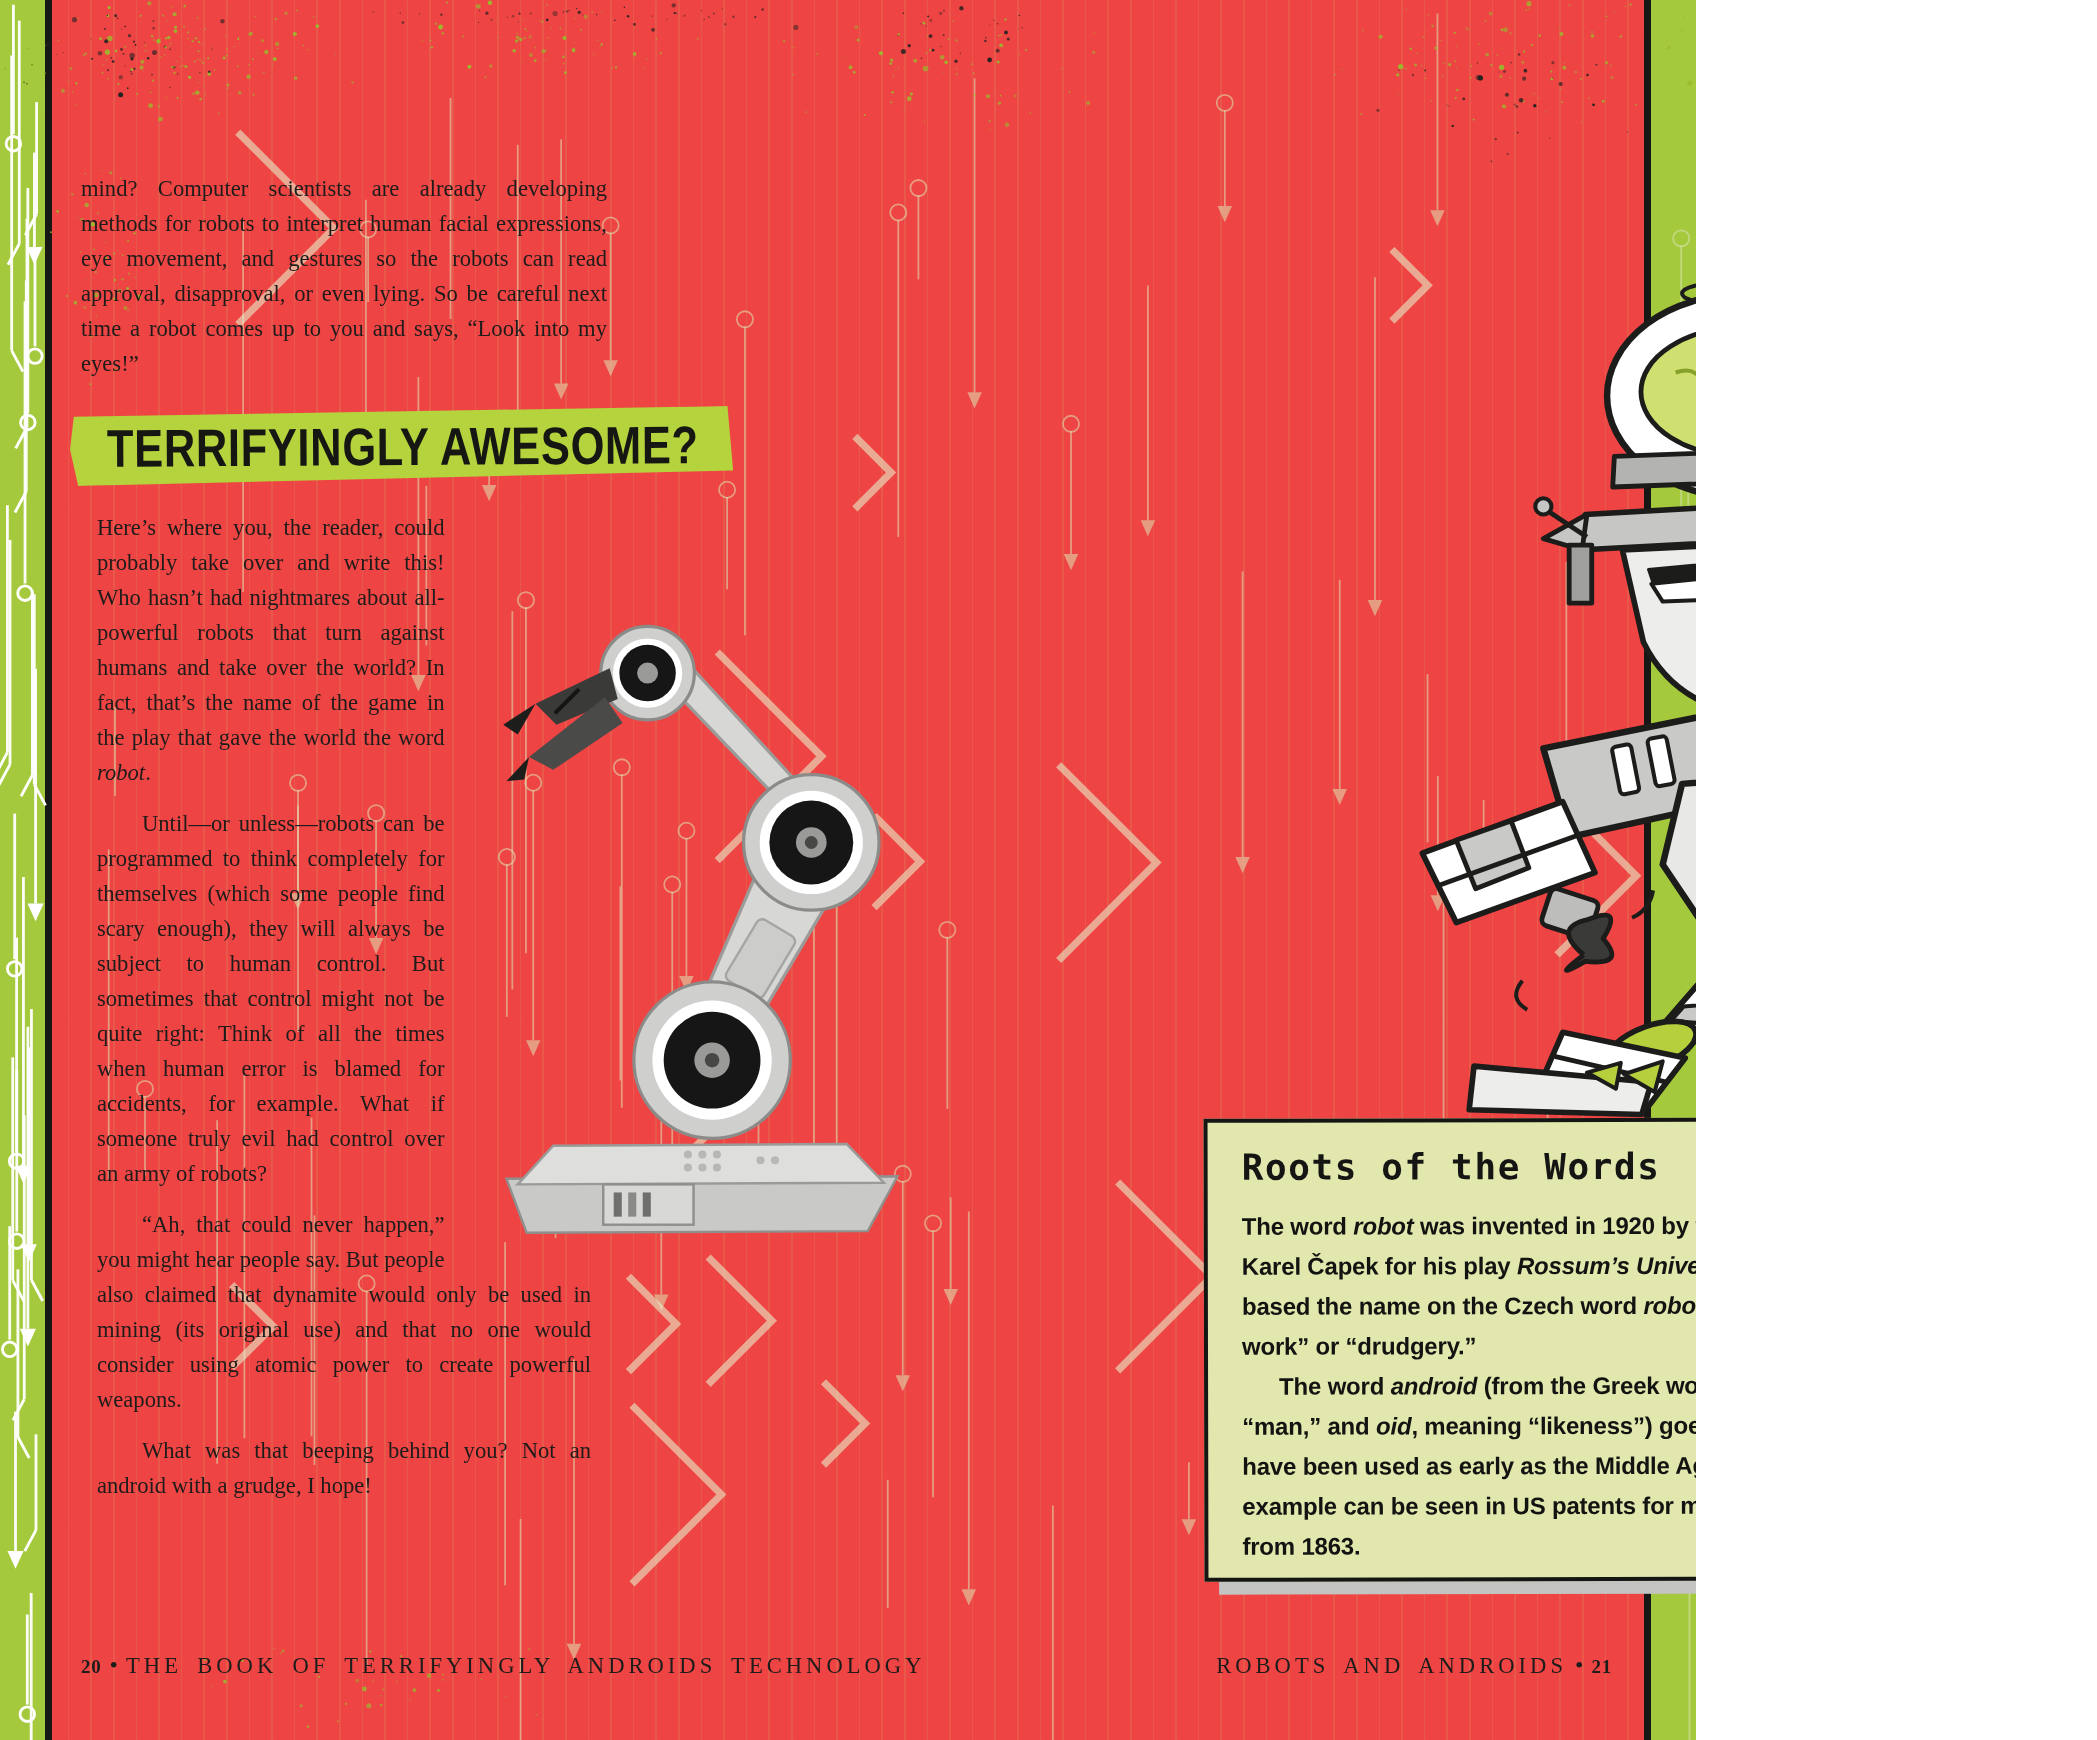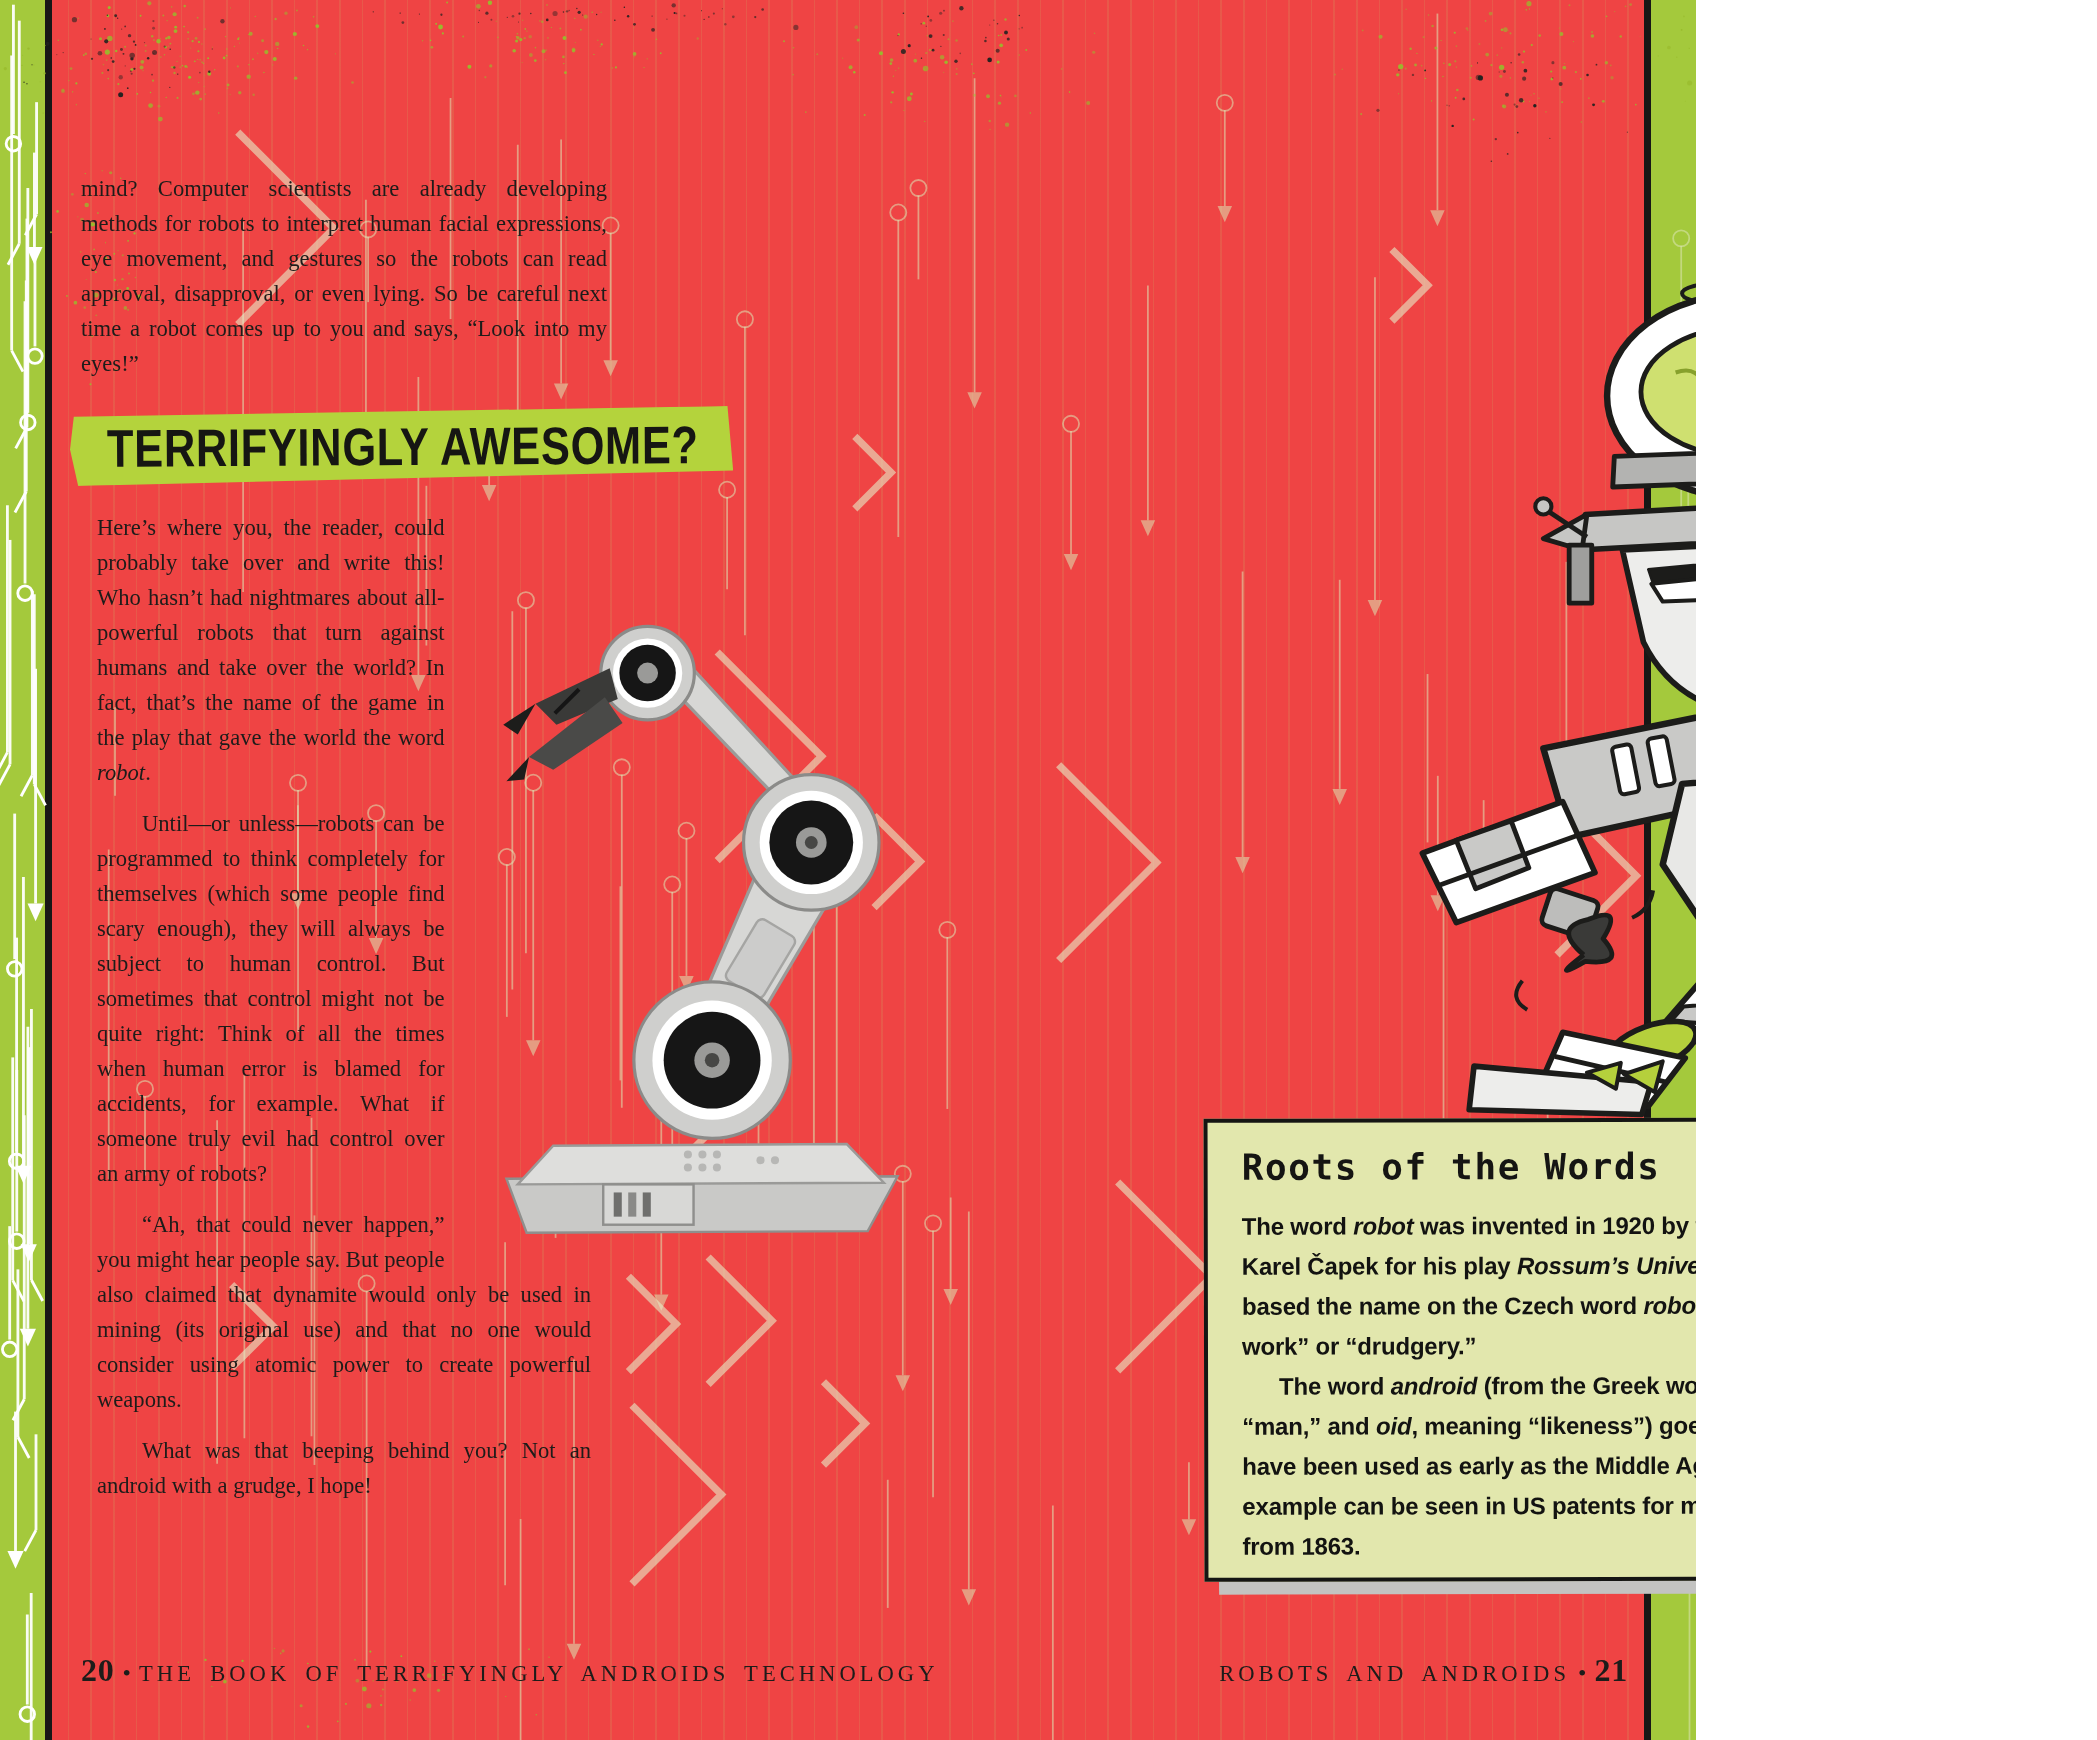--- a/index.html
+++ b/index.html
@@ -63,24 +63,24 @@
     margin:0;color:#131311;
     font-family:"Liberation Sans",sans-serif;font-weight:700;
     font-size:24px;line-height:40px;letter-spacing:-0.2px;
   }
   .box p.ind2{text-indent:37px;}
 
   .foot{
     position:absolute;top:1652px;z-index:4;
     font-size:22.6px;letter-spacing:4px;word-spacing:5.6px;color:#1d1c1a;white-space:nowrap;
   }
-  .foot b{font-size:32px;letter-spacing:0.8px;}
+  .foot b{font-size:19px;letter-spacing:0.8px;}
   .foot .dot{font-size:24px;letter-spacing:0;margin:0 8px;}
   .foot-left{left:81px;}
-  .foot-right{right:68px;text-align:center;}
+  .foot-right{right:84px;text-align:center;}
 
   i{font-style:italic;}
 </style>
 </head>
 <body>
 
 <div class="spread">
   <div class="paper-lines"></div>
   <div class="strip left"></div>
   <div class="strip right"></div>

